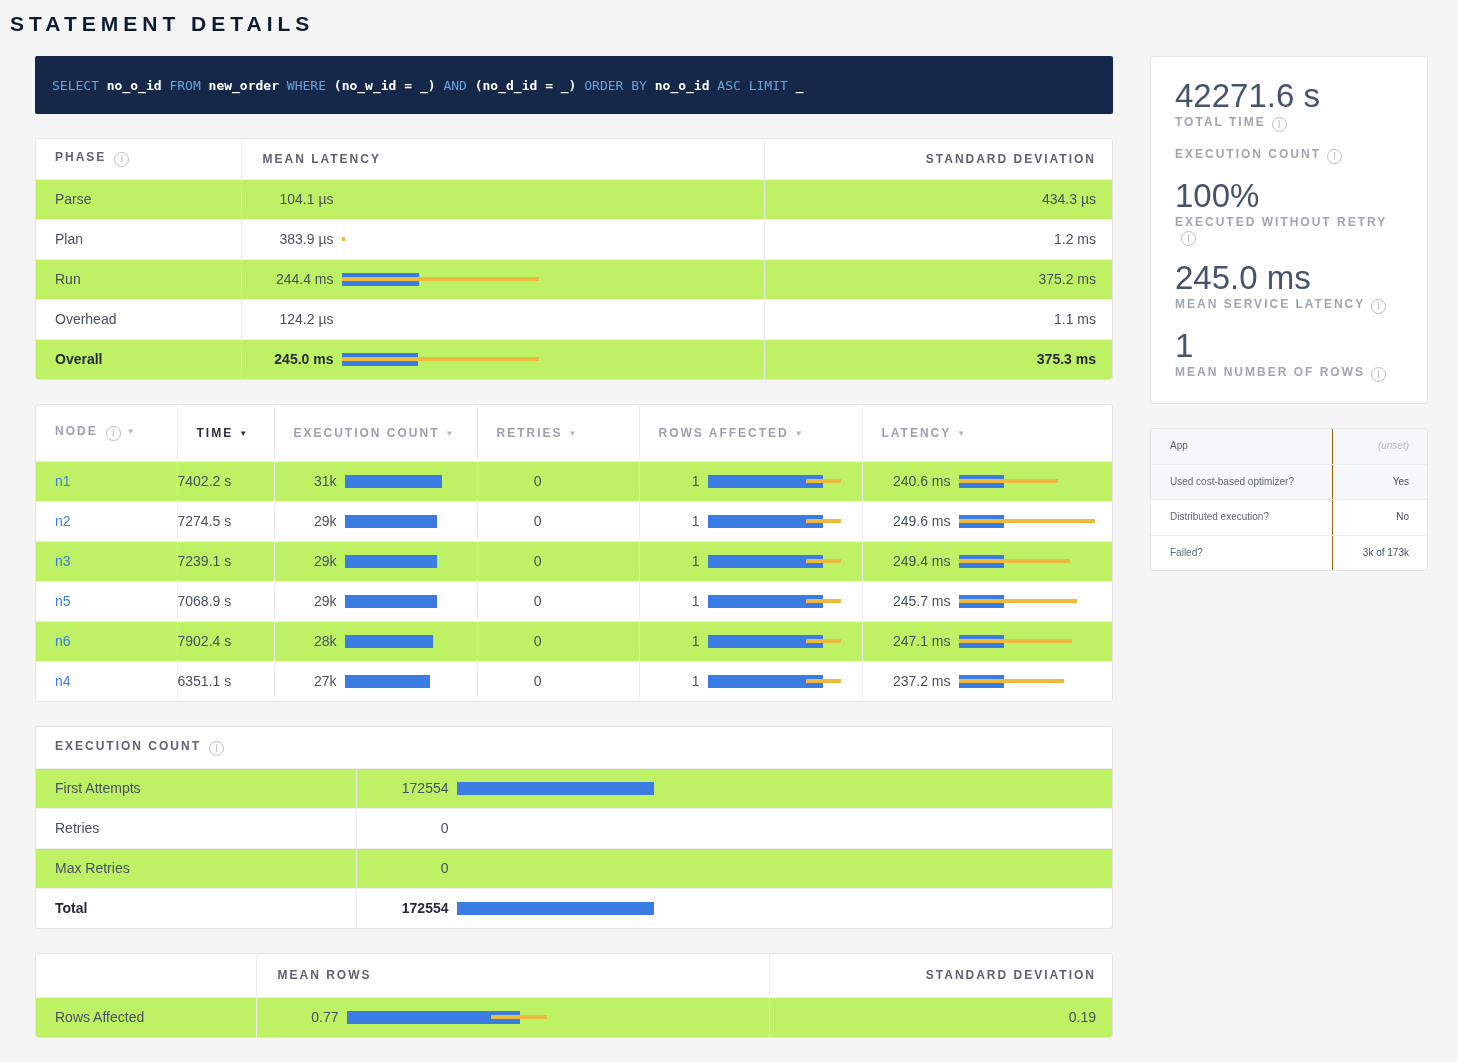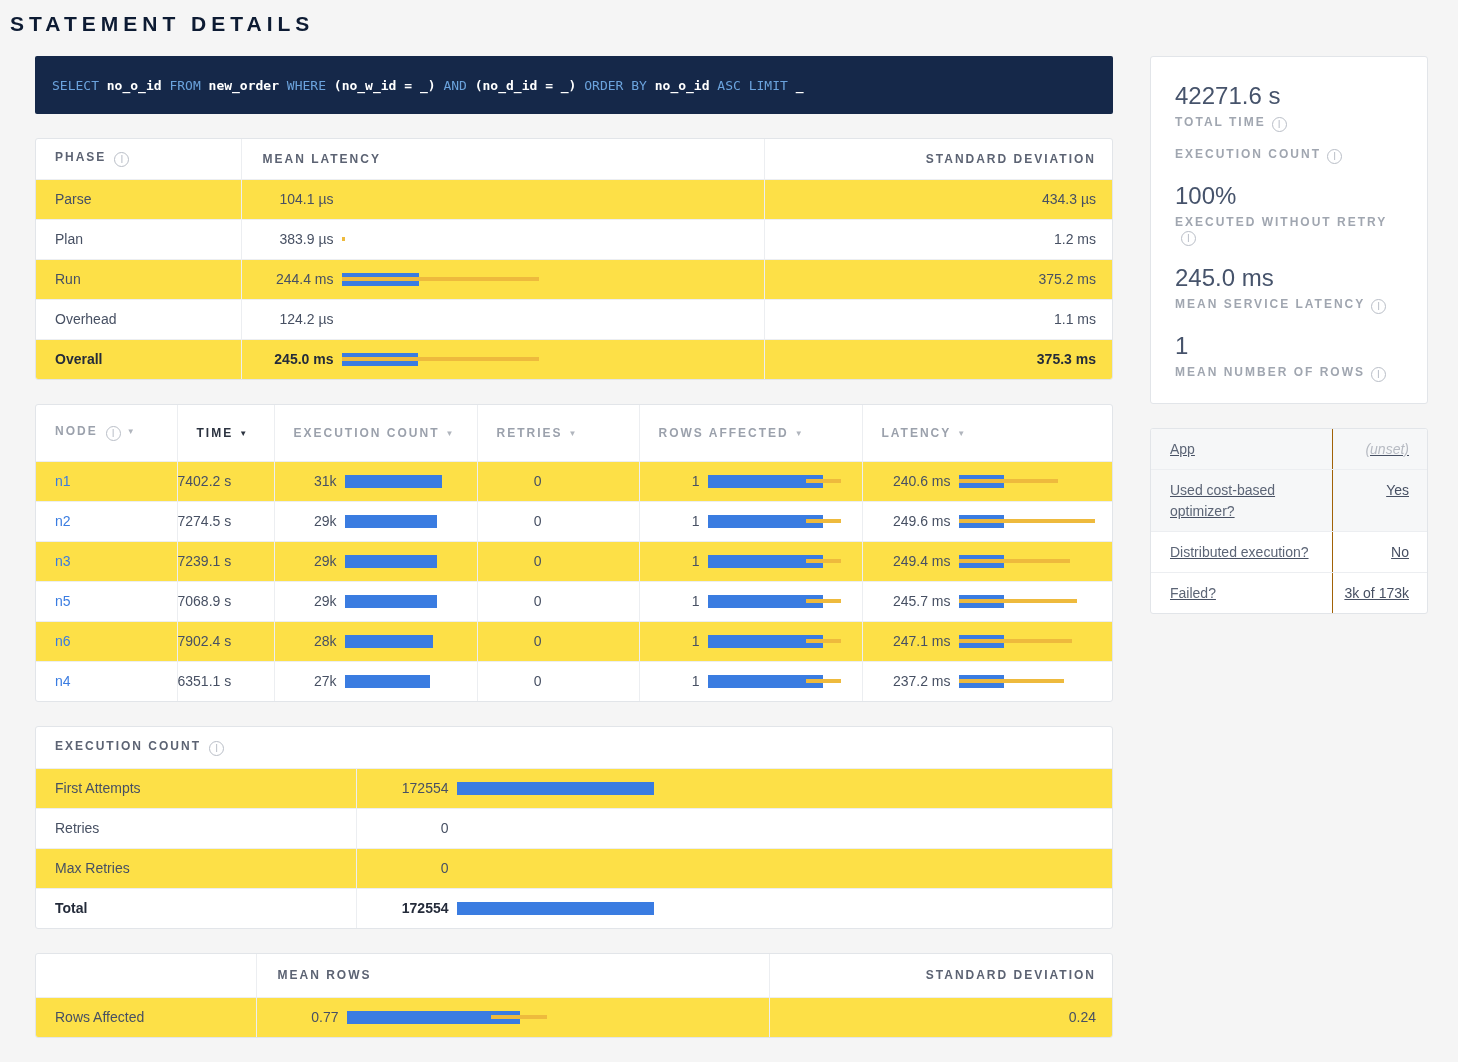--- a/index.html
+++ b/index.html
@@ -41,21 +41,21 @@
     background: #fff;
     border: 1px solid #e2e5e9;
     border-radius: 3px;
     margin-top: 24px;
     overflow: hidden;
   }
   table { border-collapse: collapse; table-layout: fixed; width: 100%; }
   th, td { border-right: 1px solid #eceef1; }
   th:last-child, td:last-child { border-right: none; }
   tbody tr { border-top: 1px solid #eceef1; }
-  tr.stripe { background: #fde047; }
+  tr.stripe { background: #bef264; }
   th {
     height: 40px;
     font-size: 12px;
     font-weight: 600;
     letter-spacing: 2px;
     text-transform: uppercase;
     color: #5c6373;
     text-align: left;
     padding-left: 19px;
     white-space: nowrap;
@@ -95,29 +95,29 @@
     font-weight: 400;
     letter-spacing: 0;
     margin-left: 8px;
     vertical-align: -2px;
     font-style: normal;
   }
 
   
   .stats-panel { margin-top: 0; padding: 22px 20px 6px 24px; }
   .stat { margin-bottom: 15px; }
-  .stat-value { font-size: 24px; font-weight: 500; color: #46536b; line-height: 34px; }
+  .stat-value { font-size: 33px; font-weight: 500; color: #46536b; line-height: 34px; }
   .stat-label {
     font-size: 12px; font-weight: 600; letter-spacing: 2px;
     color: #a0a6b0; text-transform: uppercase; margin-top: 2px;
   }
   .stat-label .info { margin-left: 6px; }
 
   
-  .details-panel { font-size: 14px; text-decoration: underline; }
+  .details-panel { font-size: 10px; }
   .drow { display: flex; }
   .drow + .drow { border-top: 1px solid #eceef1; }
   .drow.stripe { background: #f6f7f8; }
   .dlabel { flex: 1; padding: 10px 14px 10px 19px; line-height: 1.45; color: #5c6576; }
   .dvalue {
     width: 95px; border-left: 1px solid #a16207;
     padding: 10px 18px 10px 0; text-align: right; line-height: 1.45; color: #475063;
   }
   .dvalue.unset { color: #b6bac2; font-style: italic; }
 </style>
@@ -526,21 +526,21 @@
               <td class="cell-label">Rows Affected</td>
               <td>
                 <div class="fw">
                   <span class="val" style="width: 70px;">0.77</span>
                   <div class="bar">
                     <div class="bar-blue" style="width: 173px;"></div>
                     <div class="bar-yellow" style="left: 144px; width: 56px;"></div>
                   </div>
                 </div>
               </td>
-              <td class="cell-right">0.24</td>
+              <td class="cell-right">0.19</td>
             </tr>
           </tbody>
       </table>
     </section>
 
   </div>
 
   <div class="right">
     <aside class="panel stats-panel" id="stats-panel">
         <div class="stat">

